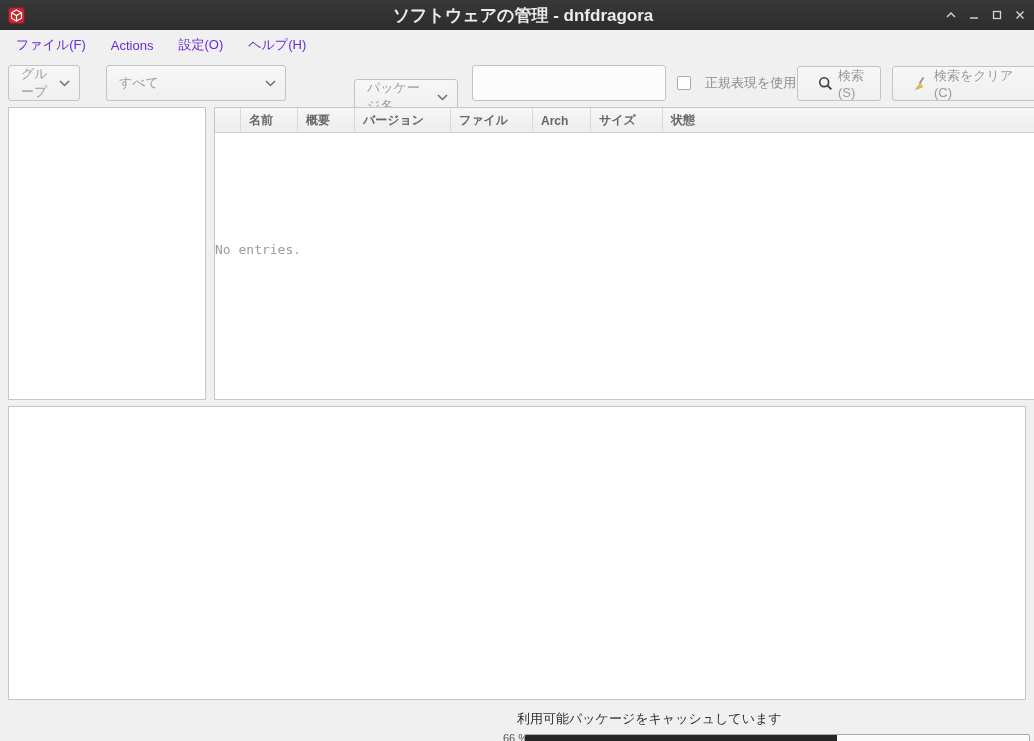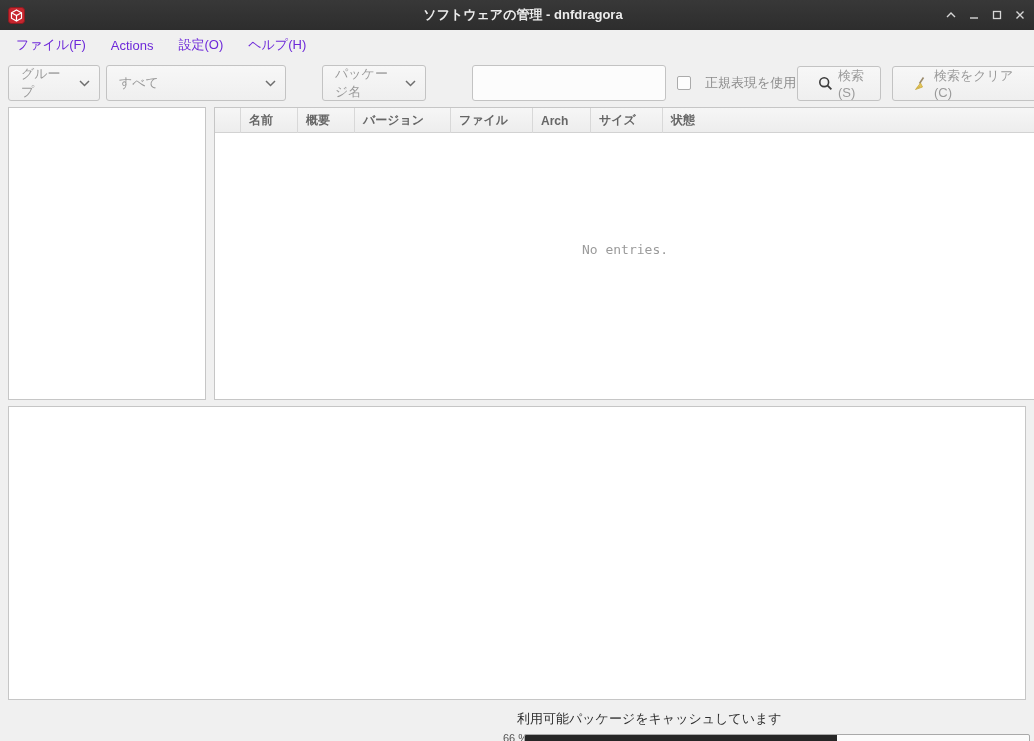--- a/index.html
+++ b/index.html
@@ -12,21 +12,21 @@
 
   
   .titlebar {
     position: absolute; left: 0; top: 0; width: 1034px; height: 30px;
     background: linear-gradient(#383838, #2d2d2d);
     display: flex; align-items: center;
   }
   .titlebar-title {
     position: absolute; left: 12px; right: 0; top: 0; height: 30px;
     display: flex; align-items: center; justify-content: center;
-    color: #ececec; font-size: 13px; font-weight: bold;
+    color: #ececec; font-size: 17px; font-weight: bold;
   }
   .app-logo { position: absolute; left: 8px; top: 7px; width: 17px; height: 17px; }
   .win-controls { position: absolute; right: 6px; top: 0; height: 30px; display: flex; align-items: center; gap: 7px; }
   .win-btn { width: 16px; height: 16px; display: flex; align-items: center; justify-content: center; cursor: default; }
 
   
   .menubar {
     position: absolute; left: 0; top: 30px; width: 1034px; height: 30px;
     display: flex; align-items: center; padding-left: 16px; column-gap: 25px;
   }
@@ -60,21 +60,21 @@
     border-bottom: 1px solid #d2d2d2;
     display: flex;
   }
   .th {
     height: 25px; display: flex; align-items: center;
     padding-left: 8px; font-size: 12px; font-weight: bold; color: #666666;
     border-right: 1px solid #d8d8d8; white-space: nowrap; overflow: hidden;
   }
   .th:last-child { border-right: none; flex: 1; }
   .empty-text {
-    position: absolute; left: 0; right: 0; top: 134px; text-align: center;
+    position: absolute; left: 0; right: 0; top: 134px; text-align: left;
     font-family: "DejaVu Sans Mono", monospace; font-size: 13px; color: #9b9b9b;
   }
 
   
   .status-left  { position: absolute; left: 8px;   top: 710px; font-size: 13px; color: #2e2e2e; white-space: nowrap; }
   .status-right { position: absolute; left: 517px; top: 710px; font-size: 13px; color: #2e2e2e; white-space: nowrap; }
   .progress-label { position: absolute; left: 503px; top: 732px; font-size: 11px; color: #555555; }
   .progress-bar {
     position: absolute; left: 524px; top: 734px; width: 506px; height: 14px;
     background: #fbfbfb; border: 1px solid #a9a9a9; border-radius: 2px; overflow: hidden;
@@ -121,39 +121,39 @@
     </div>
   </div>
 
   <div class="menubar">
     <span class="menu-item">ファイル(F)</span>
     <span class="menu-item">Actions</span>
     <span class="menu-item">設定(O)</span>
     <span class="menu-item">ヘルプ(H)</span>
   </div>
 
-  <div class="combo" style="left:8px; width:92px;">
+  <div class="combo" style="left:8px; width:72px;">
     <span>グループ</span>
     <span class="chev">
       <svg width="11" height="7" viewBox="0 0 11 7">
           <polyline points="1,1 5.5,5.5 10,1" fill="none" stroke="#6e6e6e" stroke-width="1.5"></polyline>
         </svg>
     </span>
   </div>
 
   <div class="combo" style="left:106px; width:180px;">
     <span>すべて</span>
     <span class="chev">
       <svg width="11" height="7" viewBox="0 0 11 7">
           <polyline points="1,1 5.5,5.5 10,1" fill="none" stroke="#6e6e6e" stroke-width="1.5"></polyline>
         </svg>
     </span>
   </div>
 
-  <div class="combo" style="left:322px; width:104px;">
+  <div class="combo" style="left:354px; width:104px;margin-top:14px;">
     <span>パッケージ名</span>
     <span class="chev">
       <svg width="11" height="7" viewBox="0 0 11 7">
           <polyline points="1,1 5.5,5.5 10,1" fill="none" stroke="#6e6e6e" stroke-width="1.5"></polyline>
         </svg>
     </span>
   </div>
 
   <input class="text-input" style="left: 472px; width: 194px;" type="text" placeholder="" value="">
 

